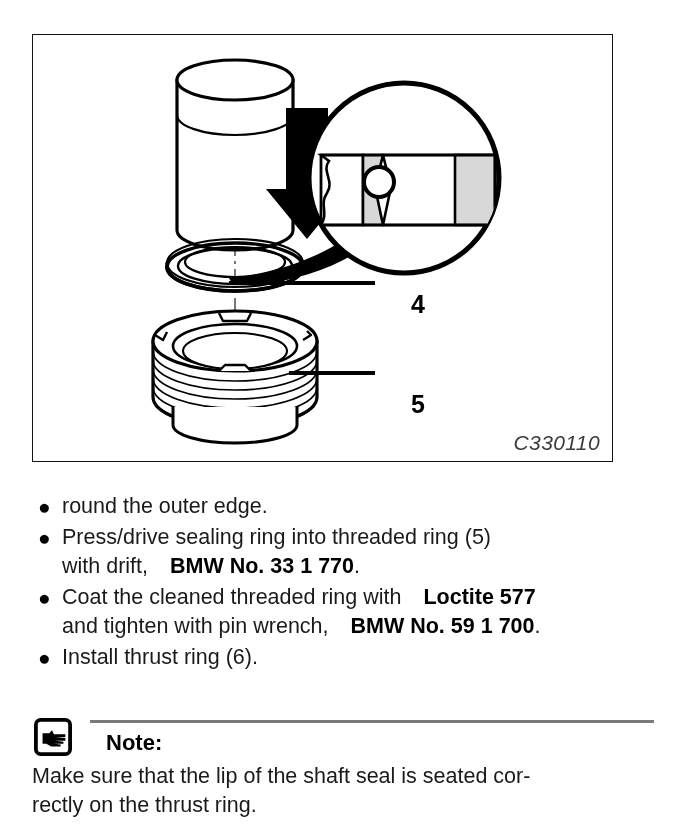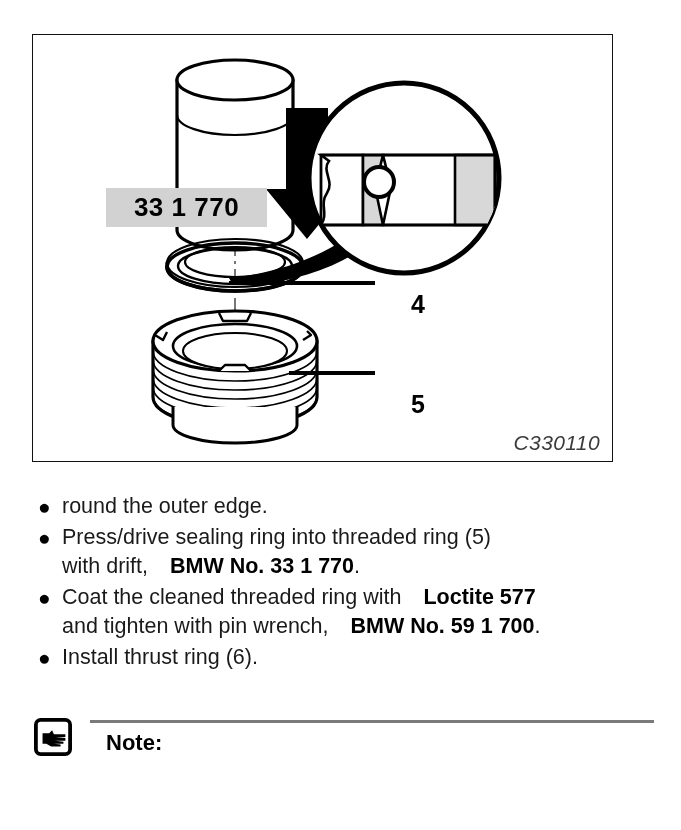--- a/index.html
+++ b/index.html
@@ -239,21 +239,20 @@
 
       <path d="M 140 372 L 140 390 A 62 18 0 0 0 264 390 L 264 372" fill="#ffffff" stroke-width="3"></path>
     </g>
 
     <g stroke="#000000" stroke-width="4" stroke-linecap="butt">
       <line x1="196" y1="248" x2="342" y2="248"></line>
       <line x1="256" y1="338" x2="342" y2="338"></line>
     </g>
   </svg>
 
-  <div class="part-badge">33 1 770</div>
 
   <div class="callout callout-4">4</div>
 
   <div class="callout callout-5">5</div>
 
   <div class="figure-code">C330110</div>
 </div>
 
 <div class="steps">
     <div class="step-row">
@@ -288,13 +287,17 @@
   <div class="note-head">
     <svg class="note-icon" viewBox="0 0 40 40">
       <rect x="2" y="2" width="36" height="36" rx="5" ry="5" fill="#ffffff" stroke="#000000" stroke-width="4"></rect>
       <path d="M 9 16 L 16 16 L 19 13 L 21 17 L 33 17 L 33 20 L 23 20
                L 33 21 L 33 24 L 22 24 L 31 25 L 31 27 L 21 27
                L 28 28 L 28 30 L 18 30 L 13 27 L 9 27 Z" fill="#000000"></path>
     </svg>
     <div class="note-rule"></div>
     <div class="note-label">Note:</div>
   </div>
+  <div class="note-body">
+      <div>Make sure that the lip of the shaft seal is seated cor-</div>
+      <div>rectly on the thrust ring.</div>
+    </div>
 </div>
 
 </body></html>

